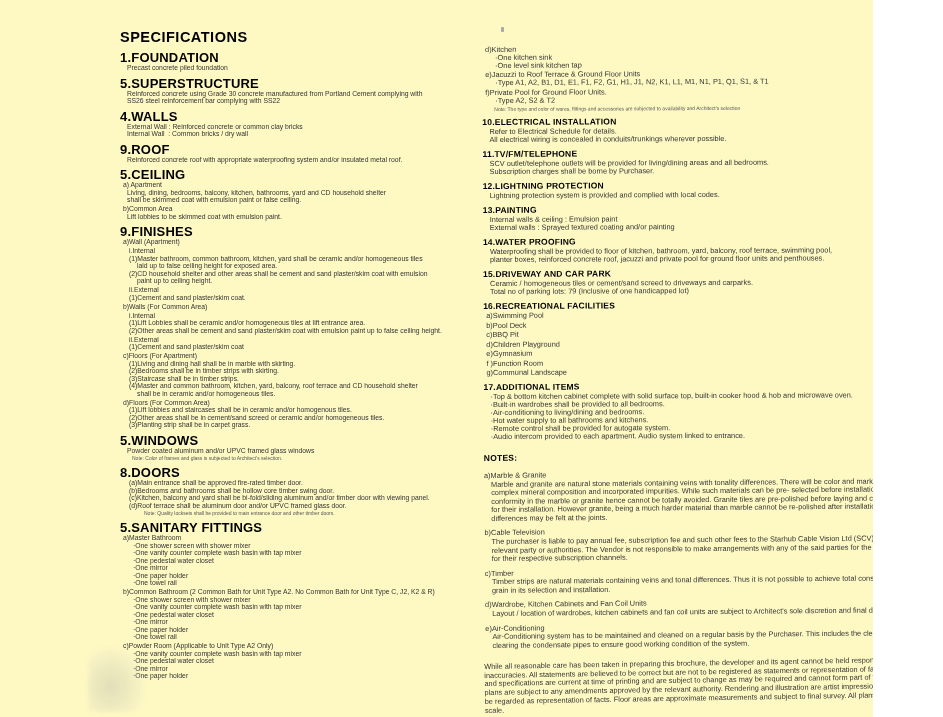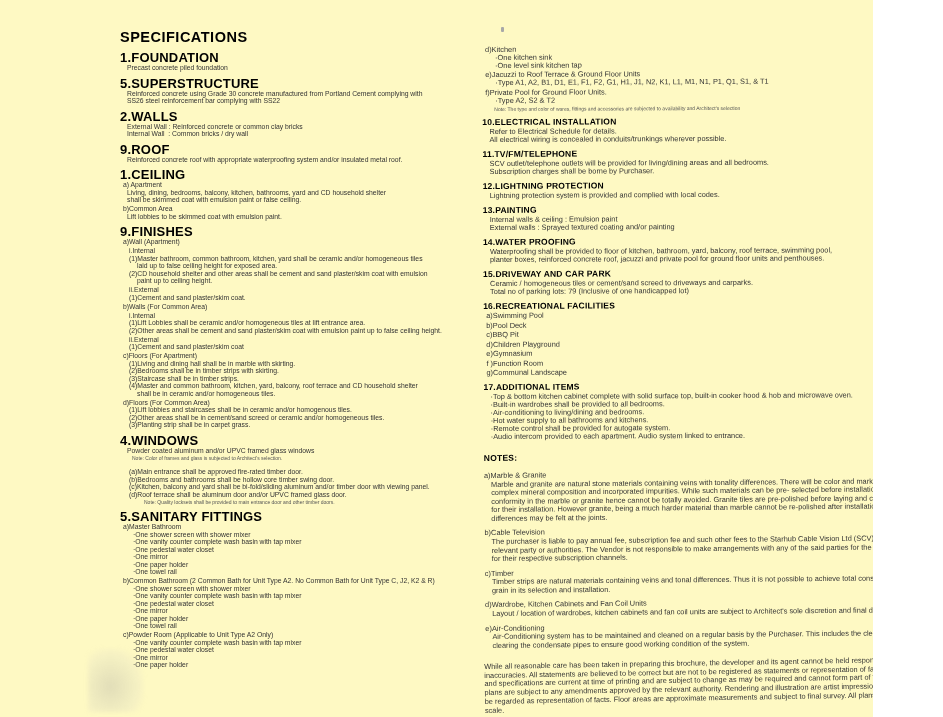--- a/index.html
+++ b/index.html
@@ -52,30 +52,30 @@
         <div class="section">
           <div class="sec-heading">1.FOUNDATION</div>
           <div class="ln p">Precast concrete piled foundation</div>
         </div>
         <div class="section">
           <div class="sec-heading">5.SUPERSTRUCTURE</div>
           <div class="ln p">Reinforced concrete using Grade 30 concrete manufactured from Portland Cement complying with</div>
           <div class="ln p">SS26 steel reinforcement bar complying with SS22</div>
         </div>
         <div class="section">
-          <div class="sec-heading">2.WALLS</div>
+          <div class="sec-heading">4.WALLS</div>
           <div class="ln p">External Wall : Reinforced concrete or common clay bricks</div>
           <div class="ln p">Internal Wall  : Common bricks / dry wall</div>
         </div>
         <div class="section">
           <div class="sec-heading">9.ROOF</div>
           <div class="ln p">Reinforced concrete roof with appropriate waterproofing system and/or insulated metal roof.</div>
         </div>
         <div class="section">
-          <div class="sec-heading">1.CEILING</div>
+          <div class="sec-heading">5.CEILING</div>
           <div class="ln a">a) Apartment</div>
           <div class="ln p">Living, dining, bedrooms, balcony, kitchen, bathrooms, yard and CD household shelter</div>
           <div class="ln p">shall be skimmed coat with emulsion paint or false ceiling.</div>
           <div class="ln a">b)Common Area</div>
           <div class="ln p">Lift lobbies to be skimmed coat with emulsion paint.</div>
         </div>
         <div class="section">
           <div class="sec-heading">9.FINISHES</div>
           <div class="ln a">a)Wall (Apartment)</div>
           <div class="ln i">i.Internal</div>
@@ -96,25 +96,26 @@
           <div class="ln n">(2)Bedrooms shall be in timber strips with skirting.</div>
           <div class="ln n">(3)Staircase shall be in timber strips.</div>
           <div class="ln n">(4)Master and common bathroom, kitchen, yard, balcony, roof terrace and CD household shelter</div>
           <div class="ln w">shall be in ceramic and/or homogeneous tiles.</div>
           <div class="ln a">d)Floors (For Common Area)</div>
           <div class="ln n">(1)Lift lobbies and staircases shall be in ceramic and/or homogenous tiles.</div>
           <div class="ln n">(2)Other areas shall be in cement/sand screed or ceramic and/or homogeneous tiles.</div>
           <div class="ln n">(3)Planting strip shall be in carpet grass.</div>
         </div>
         <div class="section">
-          <div class="sec-heading">4.WINDOWS</div>
+          <div class="sec-heading">5.WINDOWS</div>
           <div class="ln p">Powder coated aluminum and/or UPVC framed glass windows</div>
           <div class="ln t">Note: Color of frames and glass is subjected to Architect's selection.</div>
         </div>
         <div class="section">
+          <div class="sec-heading">8.DOORS</div>
           <div class="ln n">(a)Main entrance shall be approved fire-rated timber door.</div>
           <div class="ln n">(b)Bedrooms and bathrooms shall be hollow core timber swing door.</div>
           <div class="ln n">(c)Kitchen, balcony and yard shall be bi-fold/sliding aluminum and/or timber door with viewing panel.</div>
           <div class="ln n">(d)Roof terrace shall be aluminum door and/or UPVC framed glass door.</div>
           <div class="ln t2">Note: Quality locksets shall be provided to main entrance door and other timber doors.</div>
         </div>
         <div class="section">
           <div class="sec-heading">5.SANITARY FITTINGS</div>
           <div class="ln a">a)Master Bathroom</div>
           <div class="ln b">·One shower screen with shower mixer</div>

